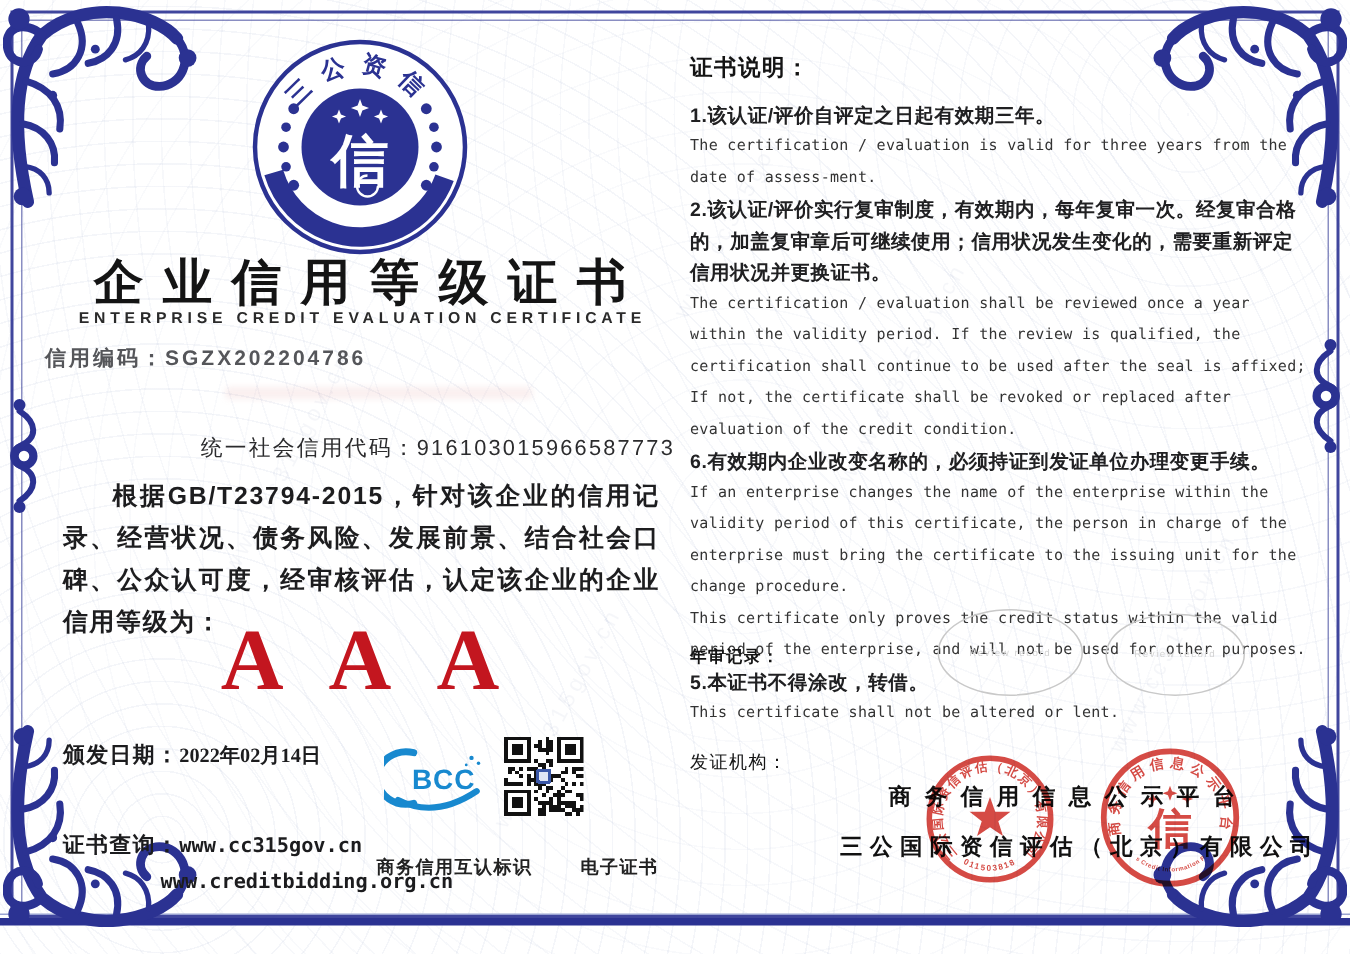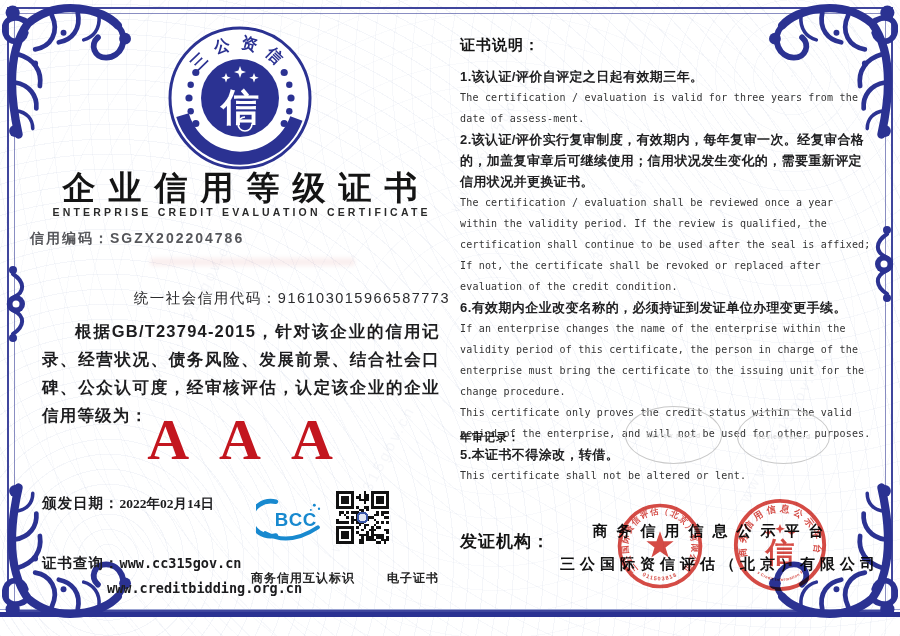--- a/index.html
+++ b/index.html
@@ -67,21 +67,21 @@
   .note-zh { font-size:13px; font-weight:bold; color:#202022; line-height:21px; letter-spacing:0.4px; }
   .note-en { font-family:"DejaVu Sans Mono", monospace; font-size:10px; color:#333;
     line-height:21px; letter-spacing:0.2px; }
   .review-label { position:absolute; left:460px; top:430px; font-size:11px; font-weight:bold;
     color:#141414; letter-spacing:1px; }
   .oval { position:absolute; border:1px solid #c9c9c9; border-radius:50%;
     display:flex; align-items:center; justify-content:center; }
   .oval-1 { left:625px; top:406px; width:97px; height:58px; }
   .oval-2 { left:737px; top:409px; width:93px; height:55px; }
   .oval span { font-size:6.5px; color:#d3d3d3; letter-spacing:1px; }
-  .issuer-label { position:absolute; left:460px; top:530px; font-size:17px; font-weight:bold;
+  .issuer-label { position:absolute; left:460px; top:500px; font-size:12px; font-weight:normal;
     color:#141414; letter-spacing:1px; }
   .issuer-line1 { position:absolute; left:575px; top:522px; width:275px; text-align:center;
     font-size:15px; font-weight:bold; color:#111; letter-spacing:9px; white-space:nowrap;
     z-index:3; mix-blend-mode:multiply; }
   .issuer-line2 { position:absolute; left:560px; top:555px; width:300px; text-align:center;
     font-size:15px; font-weight:bold; color:#111; letter-spacing:5px; white-space:nowrap;
     z-index:3; mix-blend-mode:multiply; }
   .stamp { position:absolute; z-index:2; opacity:0.88; mix-blend-mode:multiply; }
   .stamp-left { left:614px; top:500px; width:92px; height:92px; }
   .stamp-right { left:732px; top:497px; width:96px; height:96px; }

